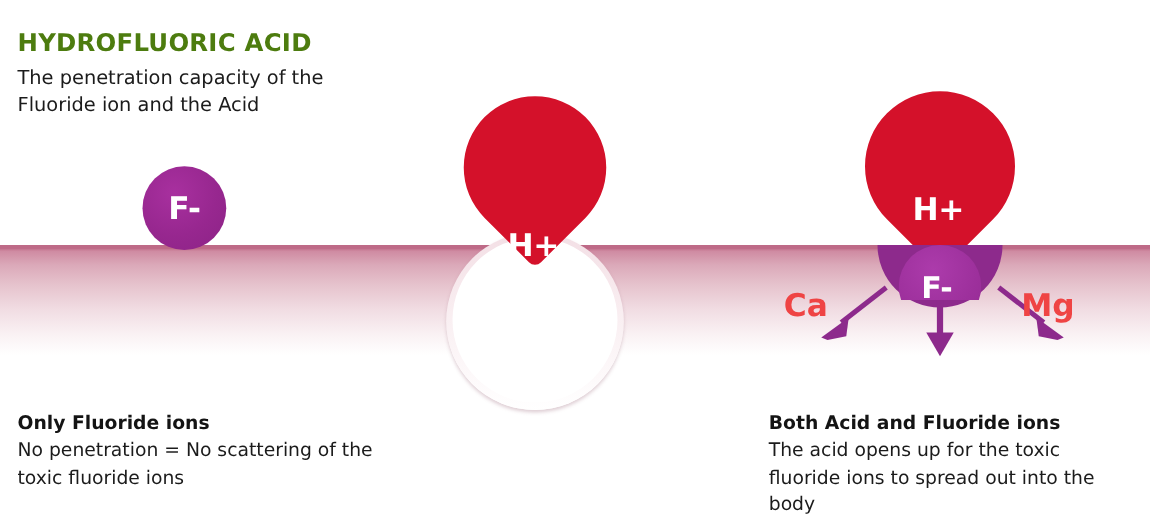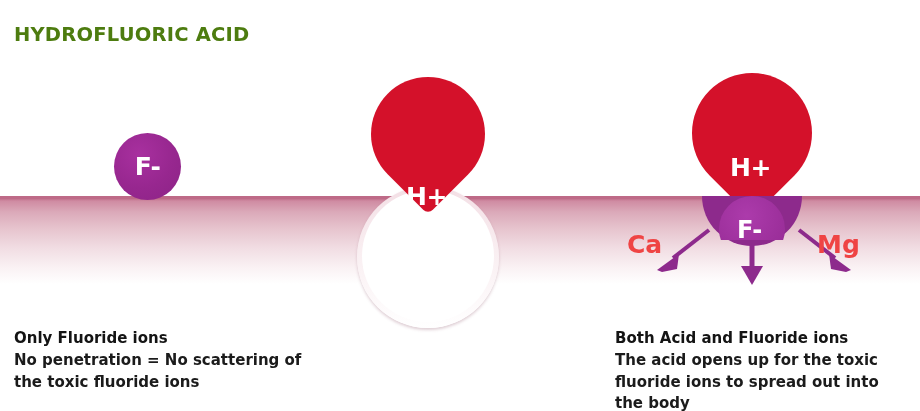--- a/index.html
+++ b/index.html
@@ -238,31 +238,32 @@
   .caption-title {
     font-size: 15px;
     font-weight: bold;
     color: #141414;
     margin: 0 0 3px 0;
     line-height: 1.2;
     white-space: nowrap;
   }
   .caption-body {
     font-size: 15px;
-    font-weight: bold;
+    font-weight: normal;
     color: #1b1b1b;
     line-height: 1.44;
     margin: 0;
   }
 </style>
 </head>
 <body>
 
 <div id="header-block">
   <h1 id="infographic-title">HYDROFLUORIC ACID</h1>
+  <p id="infographic-subtitle">The penetration capacity of the Fluoride ion and the Acid</p>
 </div>
 
 <div id="skin-band"></div>
 <div id="skin-surface-line"></div>
 
 <div id="scene-fluoride-only" class="scene">
   <div id="fluoride-ion-left">
     <span class="ion-label">F-</span>
   </div>
 </div>

